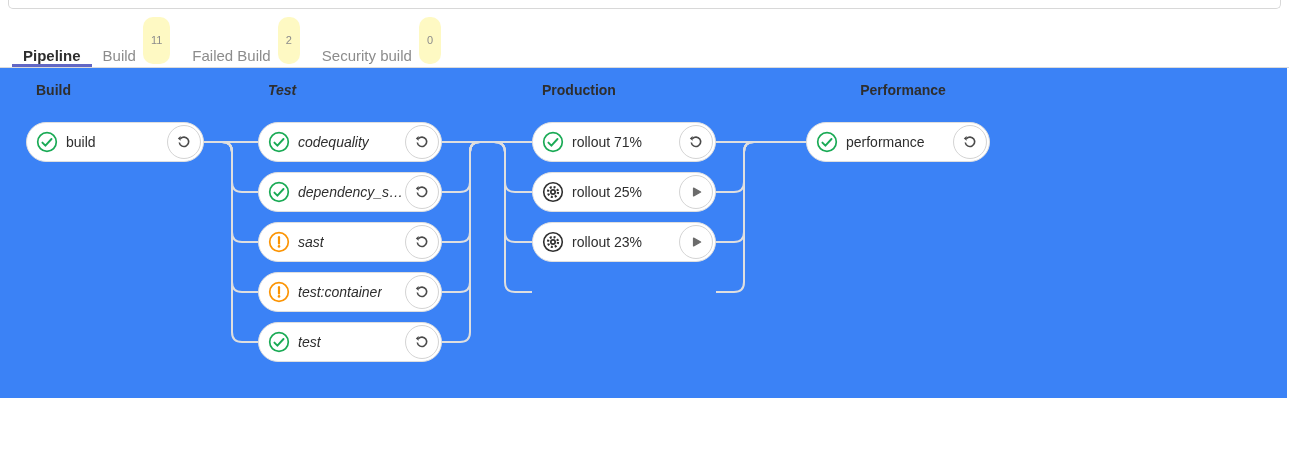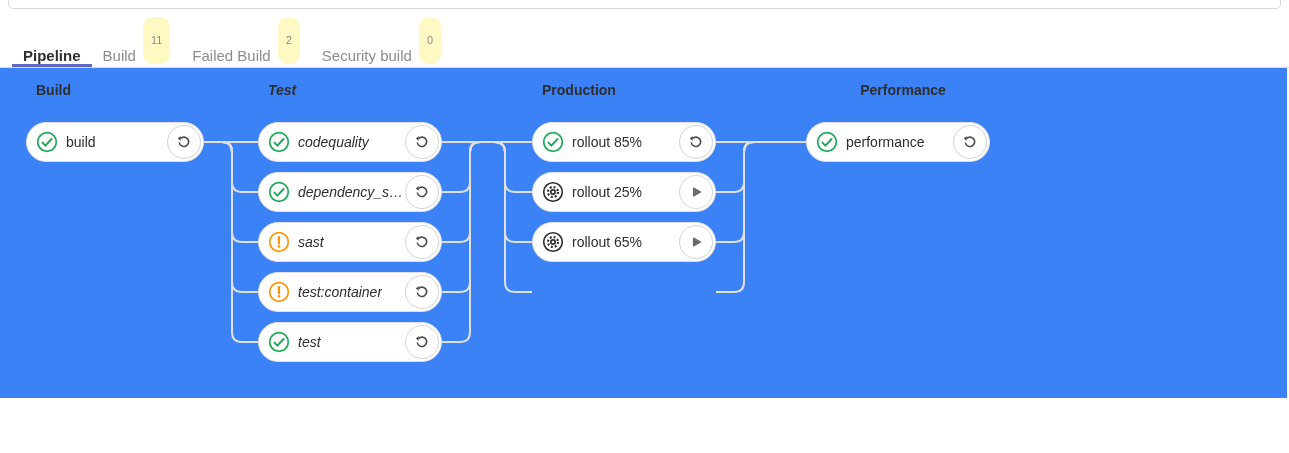--- a/index.html
+++ b/index.html
@@ -216,21 +216,21 @@
   <section class="stage s2">
     <h3 class="stage-title">Production</h3>
     <div class="jobs">
   <div class="job">
     <span class="status-icon">
                 <svg viewBox="0 0 22 22" width="22" height="22">
                   <circle cx="11" cy="11" r="9.3" fill="#fff" stroke="#1aaa55" stroke-width="1.7"></circle>
                   <path d="M6.4 11.6 l3 3.1 L15.5 8" fill="none" stroke="#1aaa55" stroke-width="1.9" stroke-linecap="round" stroke-linejoin="round"></path>
                 </svg>
               </span>
-    <span class="job-label">rollout 85%</span>
+    <span class="job-label">rollout 71%</span>
     <button class="action">
                 <span>
                   <svg viewBox="0 0 16 16" width="16" height="16">
                     <path d="M4.4 4.7 A4.7 4.7 0 1 1 3.3 8.5" fill="none" stroke="#4a4a4a" stroke-width="1.6"></path>
                     <polygon points="4.6,2 4.6,6.8 1.8,4.4" fill="#4a4a4a"></polygon>
                   </svg>
                 </span>
               </button>
   </div>
 
@@ -256,21 +256,21 @@
 
   <div class="job">
     <span class="status-icon">
                 <svg viewBox="0 0 22 22" width="22" height="22">
                   <circle cx="11" cy="11" r="9.3" fill="#fff" stroke="#2e2e2e" stroke-width="1.6"></circle>
                   <circle cx="11" cy="11" r="5" fill="none" stroke="#2e2e2e" stroke-width="2.2" stroke-dasharray="1.96 1.97"></circle>
                   <circle cx="11" cy="11" r="3" fill="#2e2e2e"></circle>
                   <circle cx="11" cy="11" r="1.35" fill="#fff"></circle>
                 </svg>
               </span>
-    <span class="job-label">rollout 65%</span>
+    <span class="job-label">rollout 23%</span>
     <button class="action">
                 <span>
                   <svg viewBox="0 0 16 16" width="16" height="16">
                     <polygon points="5.6,4.2 12.6,8 5.6,11.8" fill="#6b6b6b" stroke="#6b6b6b" stroke-width="1.4" stroke-linejoin="round"></polygon>
                   </svg>
                 </span>
               </button>
   </div>
 </div>
   </section>

